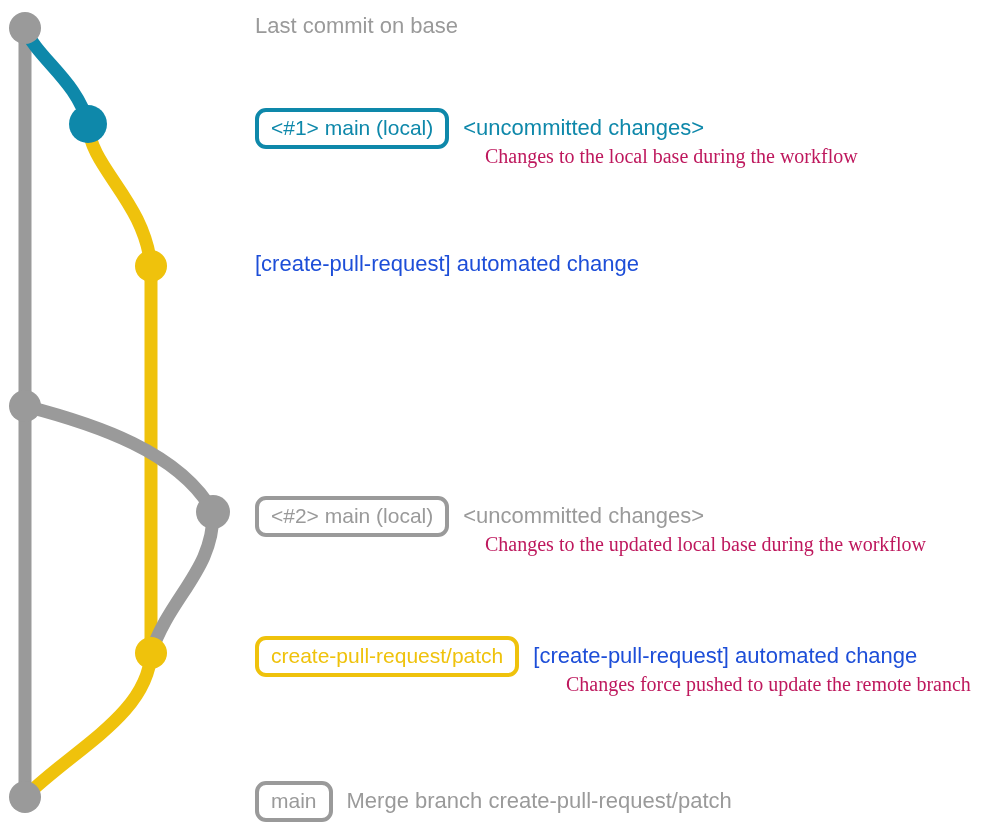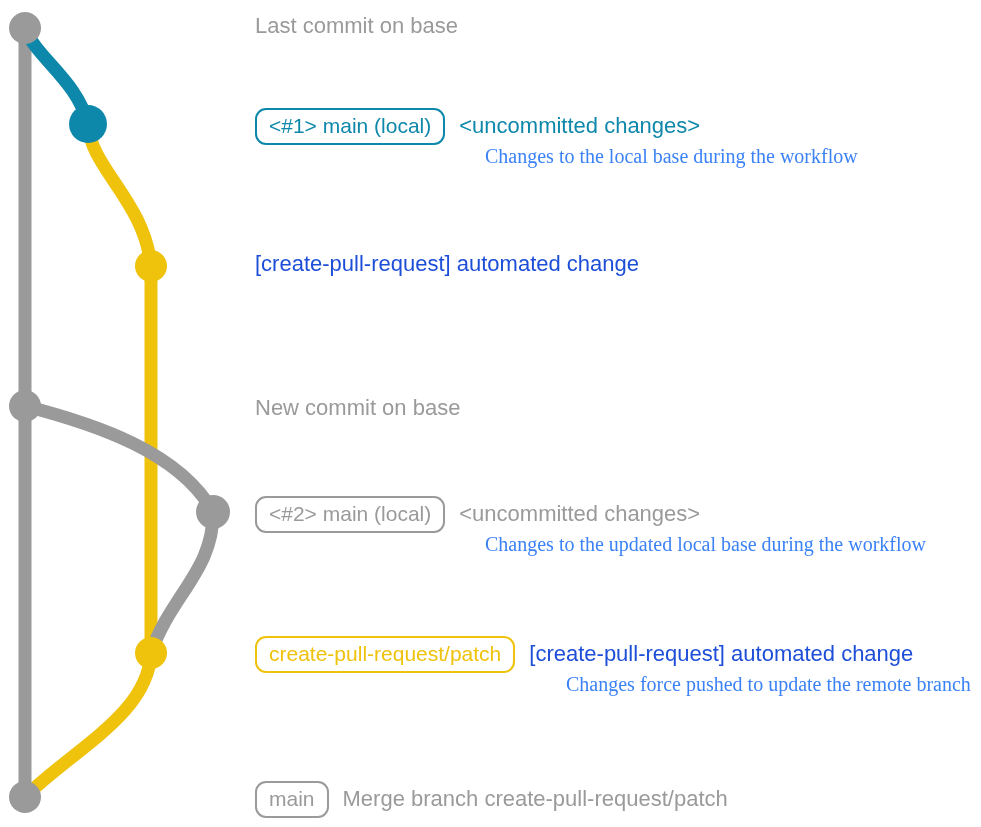--- a/index.html
+++ b/index.html
@@ -42,21 +42,21 @@
   }
 
   .row-inner {
     display: flex;
     align-items: baseline;
     white-space: nowrap;
   }
 
   .pill {
     display: inline-block;
-    border: 2px solid #14532d;
+    border: 4px solid #14532d;
     border-radius: 11px;
     padding: 4px 12px 6px 12px;
     font-size: 21px;
     line-height: 23px;
     color: #9a9a9a;
     background: transparent;
     white-space: nowrap;
   }
   .pill.teal   { border-color: #0e88aa; color: #0e88aa; }
   .pill.yellow { border-color: #efc20c; color: #efc20c; }
@@ -69,21 +69,21 @@
   }
   .subject.teal   { color: #0e88aa; }
   .subject.yellow { color: #1d4ed8; }
   .subject.gray   { color: #9a9a9a; }
 
   .caption {
     position: absolute;
     font-family: "Liberation Serif", serif;
     font-size: 20px;
     line-height: 22px;
-    color: #3b82f6;
+    color: #be185d;
     white-space: nowrap;
   }
 
   .pill-gap { display: inline-block; width: 14px; }
 </style>
 </head>
 <body>
 
 <svg id="graph-canvas" viewBox="0 0 981 827" xmlns="http://www.w3.org/2000/svg" aria-hidden="true">
 
@@ -125,25 +125,20 @@
     </div>
   </div>
   <div class="caption" style="left:485px; top:145px;">Changes to the local base during the workflow</div>
 
   <div class="row" style="left:255px; top:252px;">
     <div class="row-inner">
       <span class="subject yellow">[create-pull-request] automated change</span>
     </div>
   </div>
 
-  <div class="row" style="left:255px; top:396px;">
-    <div class="row-inner">
-      <span class="subject gray">New commit on base</span>
-    </div>
-  </div>
 
   <div class="row" style="left:255px; top:496px;">
     <div class="row-inner">
       <span class="pill gray">&lt;#2&gt; main (local)</span>
       <span class="pill-gap"></span>
       <span class="subject gray">&lt;uncommitted changes&gt;</span>
     </div>
   </div>
   <div class="caption" style="left:485px; top:533px;">Changes to the updated local base during the workflow</div>
 

